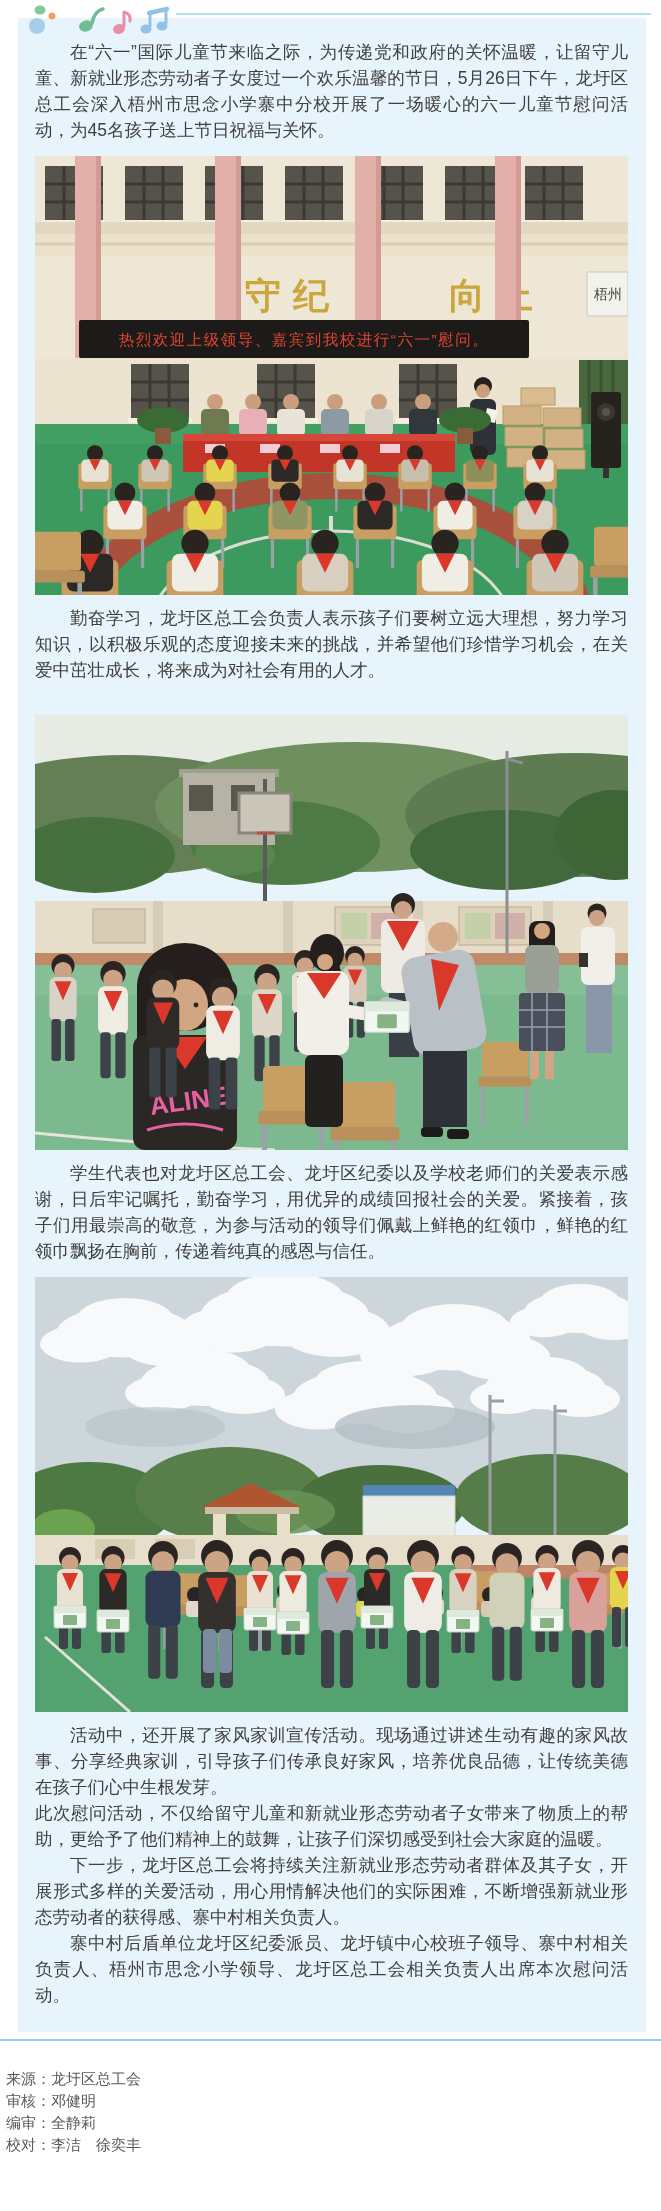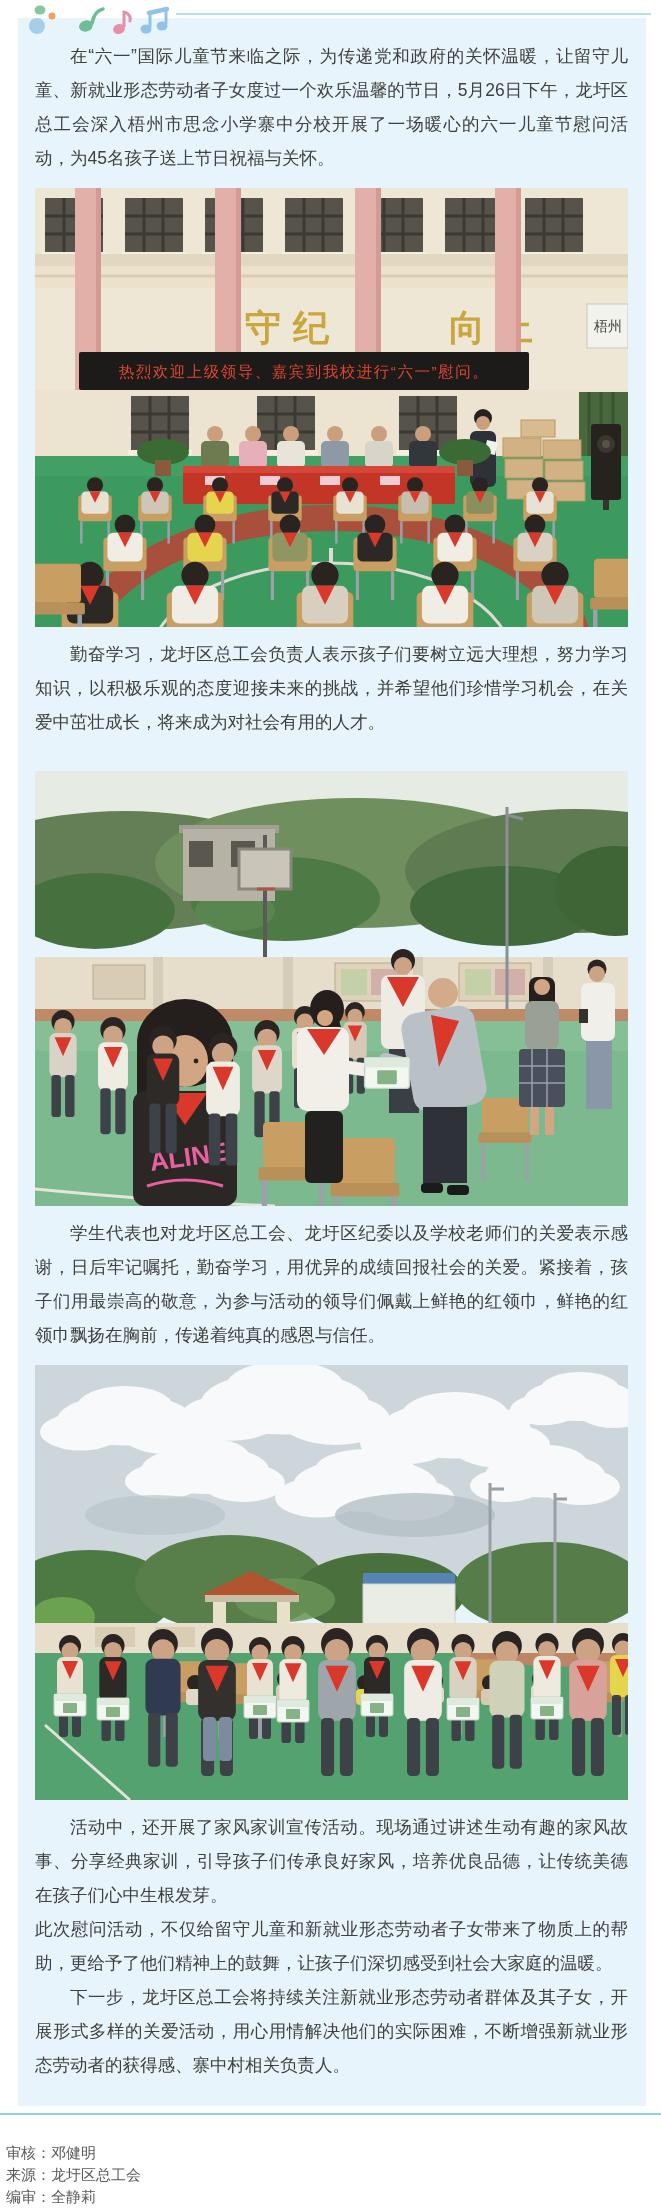--- a/index.html
+++ b/index.html
@@ -1,21 +1,21 @@
 <!DOCTYPE html>
 <html><head>
 <meta charset="utf-8">
 <style>
   html,body{margin:0;padding:0;background:#ffffff;}
   body{width:661px;font-family:"Liberation Sans","DejaVu Sans",sans-serif;}
   .page{position:relative;width:661px;overflow:hidden;}
   .notes-svg{position:absolute;left:24px;top:2px;}
   .top-line{position:absolute;left:176px;top:13px;width:475px;height:2px;background:#b4def2;}
   .content-box{margin:18px 15px 0 18px;background:#e8f4fb;padding:21px 18px 24px 17px;}
-  .content-box p{margin:0;font-size:17.5px;line-height:34px;color:#404040;text-align:justify;}
+  .content-box p{margin:0;font-size:17.5px;line-height:26px;color:#404040;text-align:justify;}
   .indent{text-indent:2em;}
   figure.photo{margin:13px 0 10px;}
   figure.photo svg{display:block;width:593px;}
   figure.photo-2{margin-top:32px;}
   .bottom-line{height:2px;background:#8ccff0;margin-top:7px;}
   .footer{margin:27px 0 6px 6px;font-size:15px;line-height:22px;color:#595959;}
   .credit-line{white-space:pre;}
 </style>
 </head>
 <body>
@@ -409,26 +409,27 @@
           <use href="#sym-giftbox" transform="translate(342,340)"></use>
           <use href="#sym-giftbox" transform="translate(428,344)"></use>
           <use href="#sym-giftbox" transform="translate(512,343)"></use>
         </g>
       </svg>
     </figure>
 
     <p class="indent">活动中，还开展了家风家训宣传活动。现场通过讲述生动有趣的家风故事、分享经典家训，引导孩子们传承良好家风，培养优良品德，让传统美德在孩子们心中生根发芽。</p>
     <p>此次慰问活动，不仅给留守儿童和新就业形态劳动者子女带来了物质上的帮助，更给予了他们精神上的鼓舞，让孩子们深切感受到社会大家庭的温暖。</p>
     <p class="indent">下一步，龙圩区总工会将持续关注新就业形态劳动者群体及其子女，开展形式多样的关爱活动，用心用情解决他们的实际困难，不断增强新就业形态劳动者的获得感、寨中村相关负责人。</p>
+    <p class="indent">寨中村后盾单位龙圩区纪委派员、龙圩镇中心校班子领导、寨中村相关负责人、梧州市思念小学领导、龙圩区总工会相关负责人出席本次慰问活动。</p>
 
   </div>
 
   <div class="bottom-line"></div>
 
   <div class="footer">
+    <div class="credit-line">来源：龙圩区总工会</div>
     <div class="credit-line">审核：邓健明</div>
-    <div class="credit-line">来源：龙圩区总工会</div>
     <div class="credit-line">编审：全静莉</div>
     <div class="credit-line">校对：李洁　徐奕丰</div>
 
   </div>
 
 </div>
 
 </body></html>

